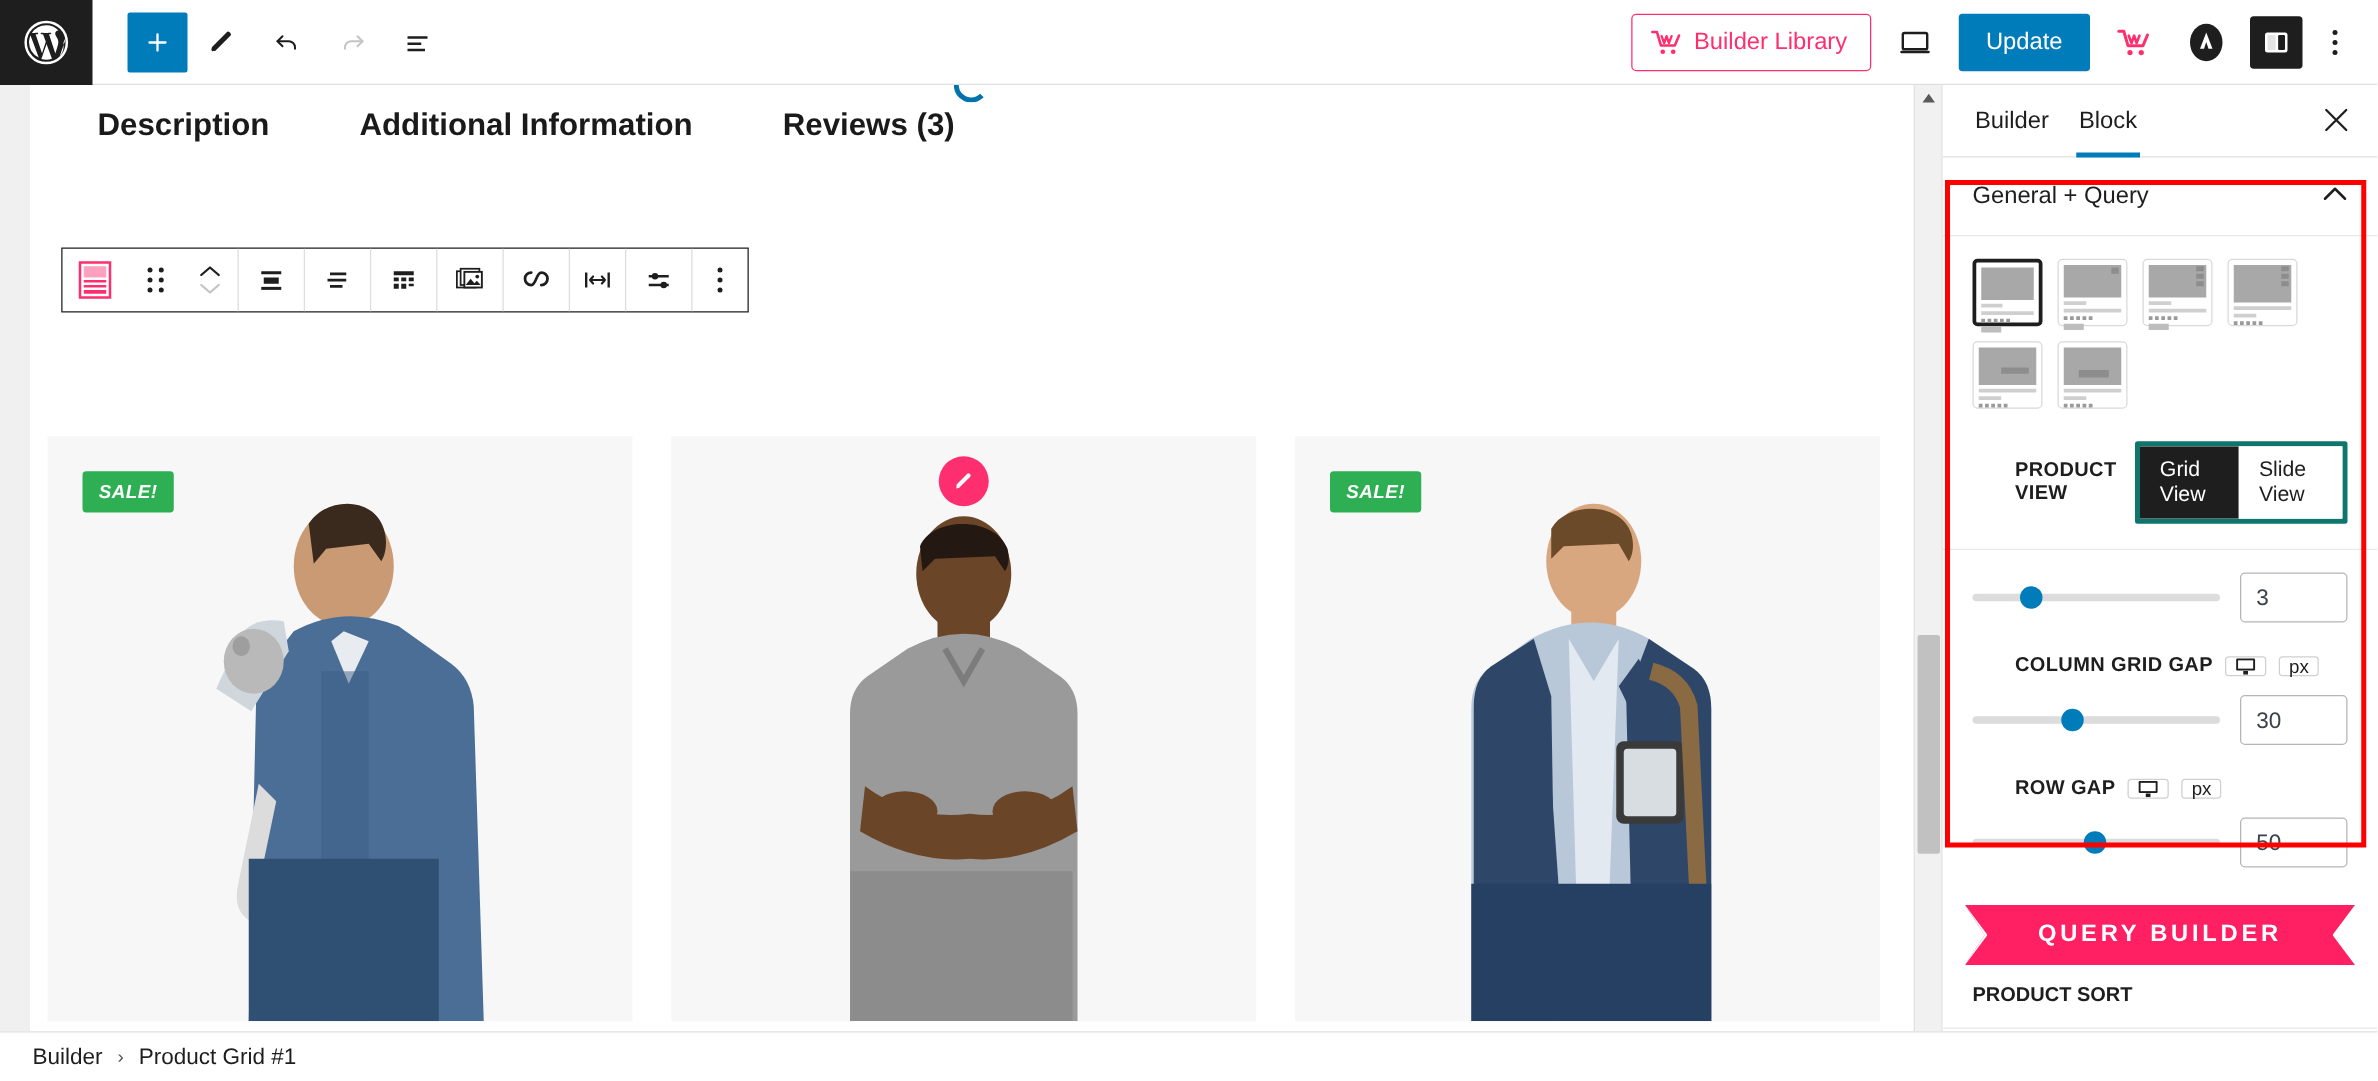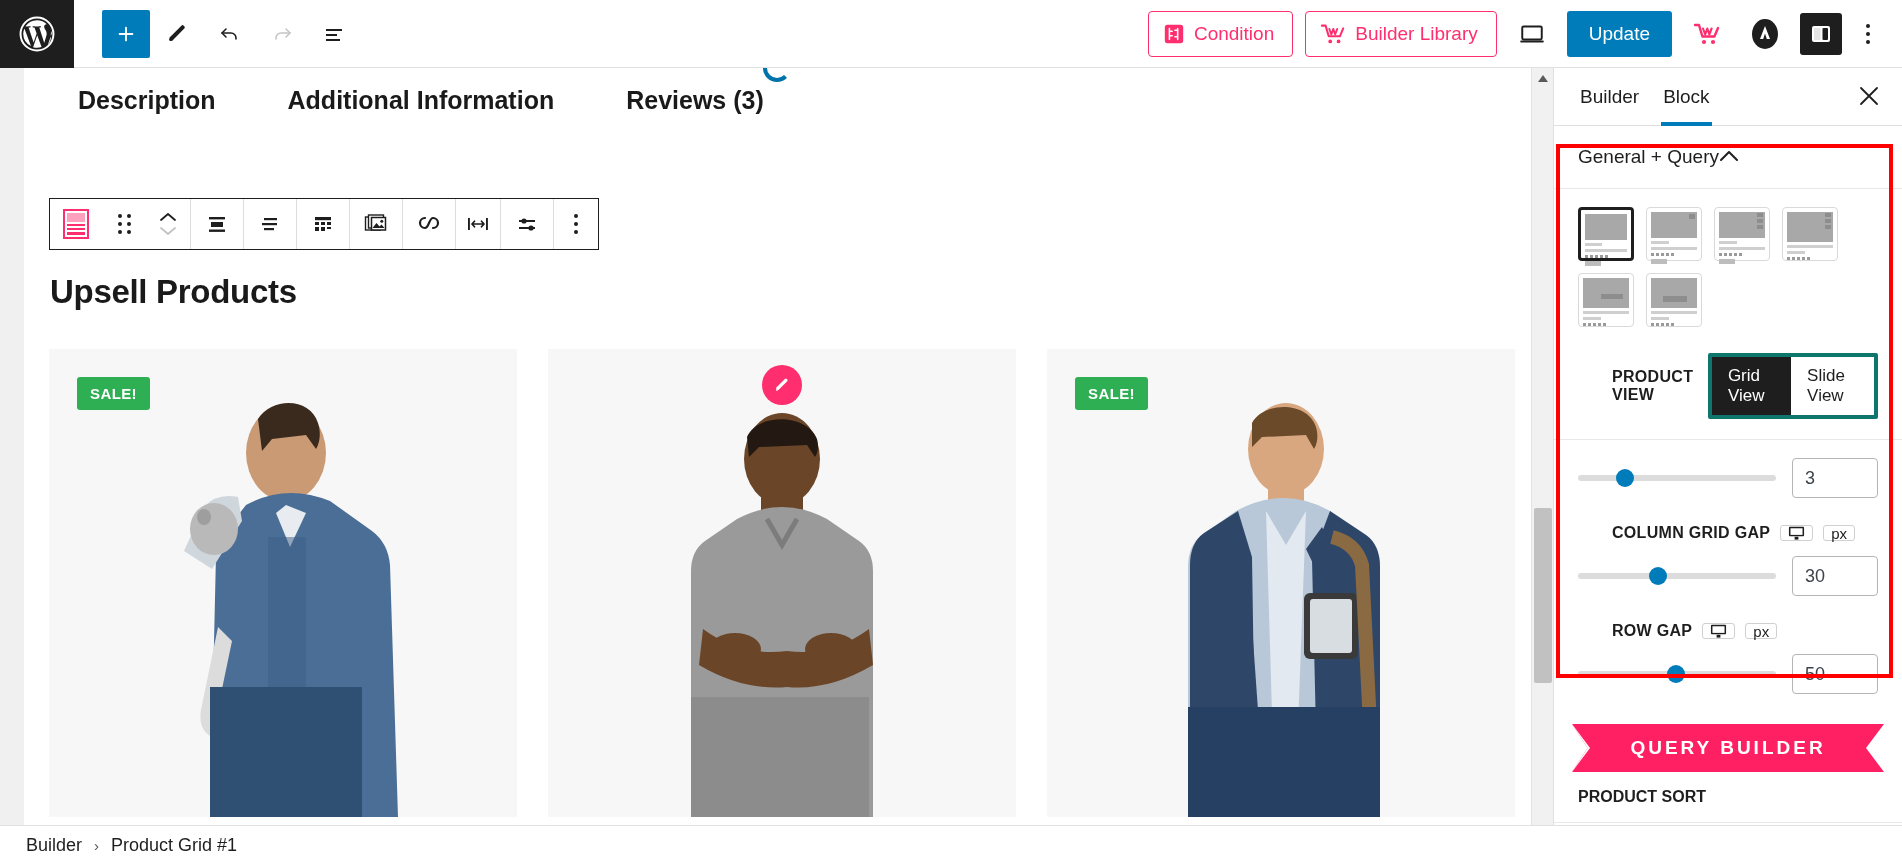--- a/index.html
+++ b/index.html
@@ -109,22 +109,22 @@
   .updown { display: flex; flex-direction: column; gap: 2px; align-items:center; }
 
   
   .upsell-title {
     position: absolute; top: 205px; left: 26px;
     font-size: 33px; font-weight: bold; color: #1a1a1a; letter-spacing:-0.3px;
   }
 
   
   .pgrid {
-    position: absolute; top: 281px; left: 25px; right: 12px;
-    display: flex; gap: 31px;
+    position: absolute; top: 281px; left: 14px; right: 12px;
+    display: flex; gap: 31px; font-style: italic;
   }
   .pcard { width: 468px; position: relative; }
   .pimgwrap {
     position: relative; width: 100%; height: 468px; background: #f7f7f7;
     overflow: hidden;
   }
   .sale-badge {
     position: absolute; top: 28px; left: 28px; background: #2eaf53;
     color: #fff; font-size: 15px; font-weight: bold; letter-spacing: .4px;
     padding: 8px 13px; border-radius: 3px; z-index: 3;
@@ -175,21 +175,21 @@
     height: 4px; background: #007cba;
   }
   .sb-close { position: absolute; right: 22px; top: 17px; cursor: pointer; }
 
   .redbox {
     position: absolute; top: 76px; left: 2px; width: 337px; height: 534px;
     border: 4px solid #ff0000; pointer-events: none; z-index: 20;
   }
 
   .panel-head {
-    display: flex; align-items: center; justify-content: flex-start;
+    display: flex; align-items: center; justify-content: space-between;
     padding: 20px 24px; border-bottom: 1px solid #e8e8e8; cursor: pointer;
   }
   .panel-head .t { font-size: 19px; color: #1e1e1e; }
 
   .presets {
     display: flex; flex-wrap: wrap; gap: 12px; padding: 18px 24px 6px 24px;
   }
   .preset {
     width: 56px; height: 54px; border: 1px solid #d9d9d9; border-radius: 4px;
     background: #fff; padding: 4px; cursor: pointer; position: relative;
@@ -306,29 +306,20 @@
             <rect x="4" y="7" width="16" height="2" fill="#1e1e1e"></rect>
             <rect x="4" y="12" width="11" height="2" fill="#1e1e1e"></rect>
             <rect x="4" y="17" width="14" height="2" fill="#1e1e1e"></rect>
           </svg>
       </button>
     </div>
 
     <div class="tb-spacer"></div>
 
     <div class="tb-right">
-      <div class="pill">
-        <span class="glyph">
-          <svg width="22" height="22" viewBox="0 0 24 24">
-            <rect x="2" y="2" width="20" height="20" rx="3" fill="#ff2e6e"></rect>
-            <path d="M7 6v12M7 9h3M7 14h3M16 6v12M16 8h-3M16 15h-3" stroke="#fff" stroke-width="1.7" stroke-linecap="round"></path>
-          </svg>
-        </span>
-        <span>Condition</span>
-      </div>
 
       <div class="pill">
         <span class="glyph">
           <svg width="26" height="24" viewBox="0 0 28 24">
             <path d="M2 3h4l3.4 11.5h12L25 6" fill="none" stroke="#ff2e6e" stroke-width="2.2" stroke-linecap="round" stroke-linejoin="round"></path>
             <path d="M10 6.5l2.2 6 2.1-6 2 6 2.3-6" fill="none" stroke="#ff2e6e" stroke-width="2" stroke-linecap="round" stroke-linejoin="round"></path>
             <circle cx="11" cy="20" r="2" fill="#ff2e6e"></circle>
               <circle cx="20" cy="20" r="2" fill="#ff2e6e"></circle>
           </svg>
         </span>
@@ -490,21 +481,20 @@
           <div class="bt-item wide">
             <div class="kebab">
                 <i></i>
                 <i></i>
                 <i></i>
               </div>
           </div>
         </div>
       </div>
 
-      <div class="upsell-title">Upsell Products</div>
 
       <div class="pgrid">
 
         <div class="pcard">
           <div class="pimgwrap">
             <div class="sale-badge">SALE!</div>
             <svg class="person" width="330" height="430" viewBox="0 0 330 430">
               <ellipse cx="168" cy="66" rx="40" ry="48" fill="#c99a74"></ellipse>
               <path d="M140 32c14-22 52-22 60 4 5 16-2 26-2 26l-10-14-34 4-10 12z" fill="#3a2a1e"></path>
               <path d="M128 118q40 -22 84 -4l42 30q16 12 18 34l8 252H92l6-262q2-22 16-32z" fill="#4a6e96"></path>

